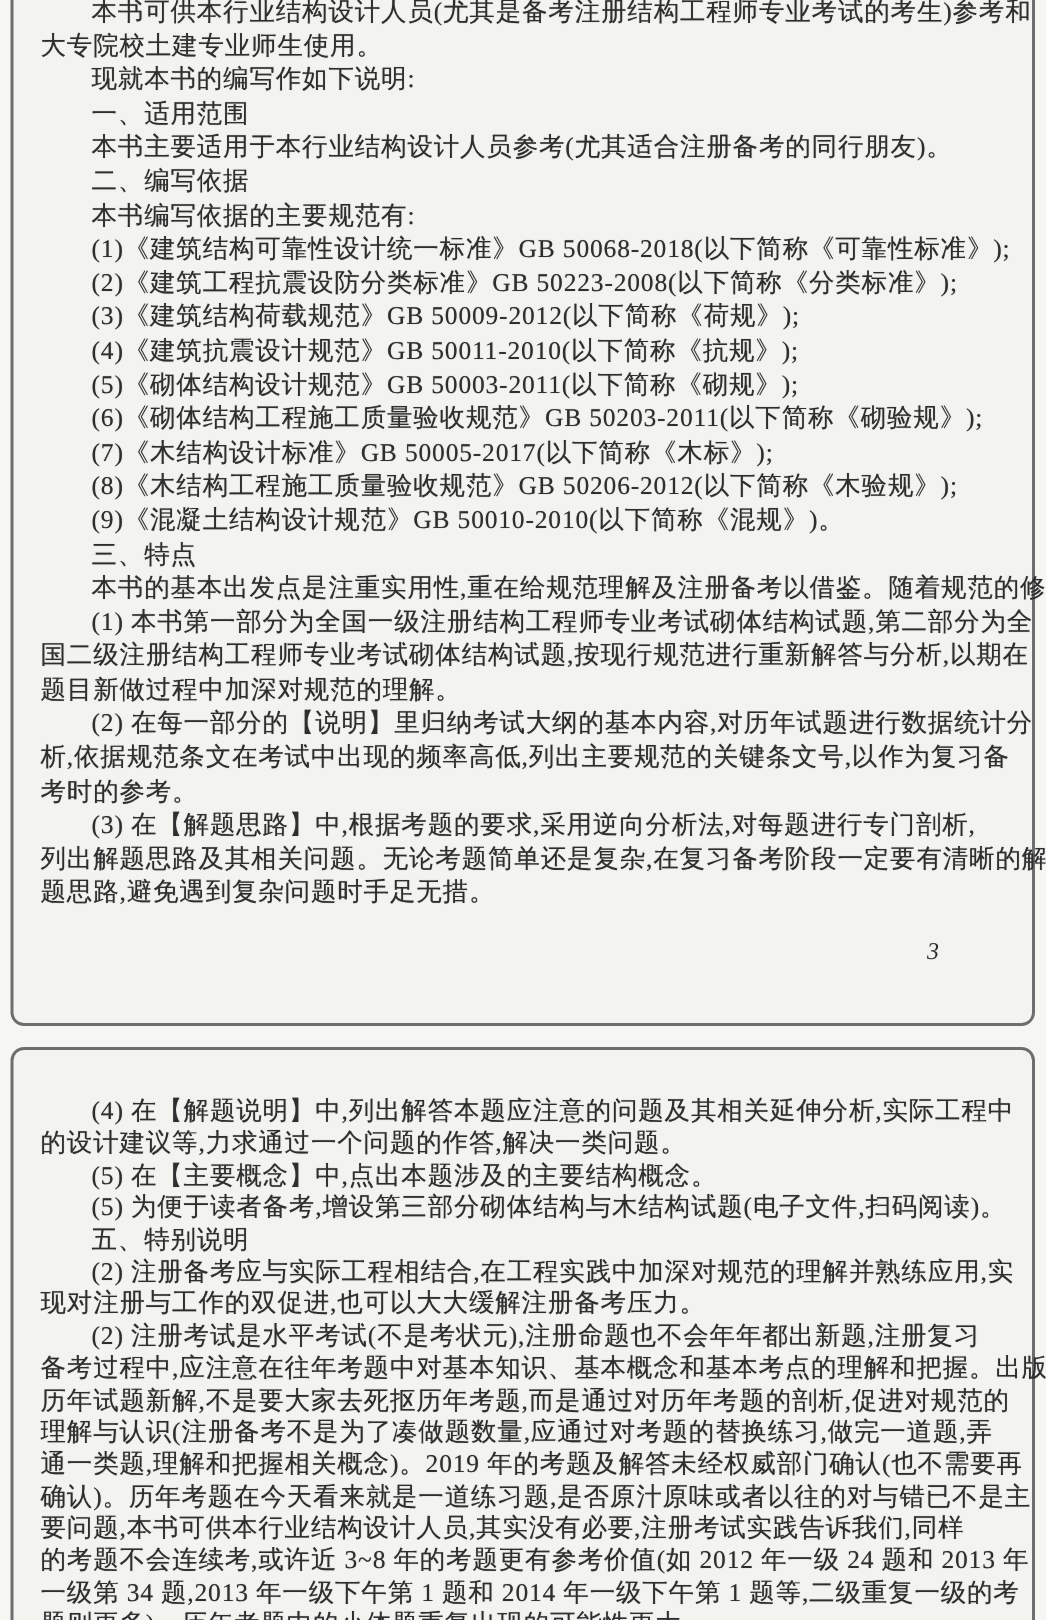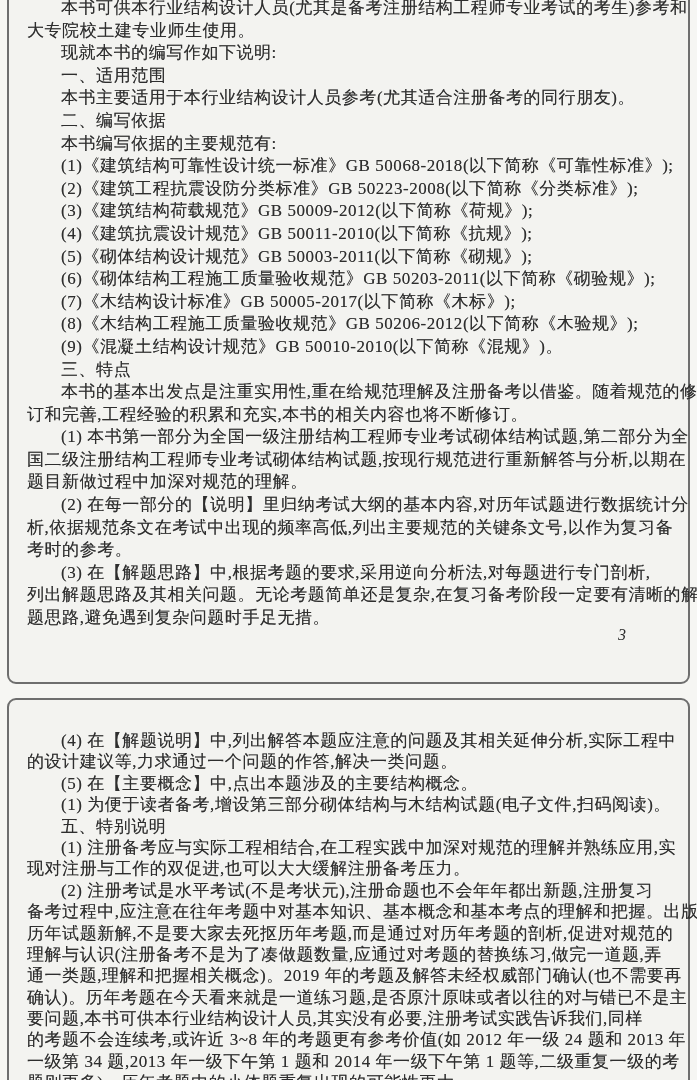--- a/index.html
+++ b/index.html
@@ -74,42 +74,41 @@
         <div class="ln ind">(2)《建筑工程抗震设防分类标准》GB 50223-2008(以下简称《分类标准》);</div>
         <div class="ln ind">(3)《建筑结构荷载规范》GB 50009-2012(以下简称《荷规》);</div>
         <div class="ln ind">(4)《建筑抗震设计规范》GB 50011-2010(以下简称《抗规》);</div>
         <div class="ln ind">(5)《砌体结构设计规范》GB 50003-2011(以下简称《砌规》);</div>
         <div class="ln ind">(6)《砌体结构工程施工质量验收规范》GB 50203-2011(以下简称《砌验规》);</div>
         <div class="ln ind">(7)《木结构设计标准》GB 50005-2017(以下简称《木标》);</div>
         <div class="ln ind">(8)《木结构工程施工质量验收规范》GB 50206-2012(以下简称《木验规》);</div>
         <div class="ln ind">(9)《混凝土结构设计规范》GB 50010-2010(以下简称《混规》)。</div>
         <div class="ln ind">三、特点</div>
         <div class="ln ind">本书的基本出发点是注重实用性,重在给规范理解及注册备考以借鉴。随着规范的修</div>
-        <div class="ln">订和完善,工程经验的积累和充实,本书的相关内容也将不断修订。</div>
         <div class="ln ind">(1) 本书第一部分为全国一级注册结构工程师专业考试砌体结构试题,第二部分为全</div>
         <div class="ln">国二级注册结构工程师专业考试砌体结构试题,按现行规范进行重新解答与分析,以期在</div>
         <div class="ln">题目新做过程中加深对规范的理解。</div>
         <div class="ln ind">(2) 在每一部分的【说明】里归纳考试大纲的基本内容,对历年试题进行数据统计分</div>
         <div class="ln">析,依据规范条文在考试中出现的频率高低,列出主要规范的关键条文号,以作为复习备</div>
         <div class="ln">考时的参考。</div>
         <div class="ln ind">(3) 在【解题思路】中,根据考题的要求,采用逆向分析法,对每题进行专门剖析,</div>
         <div class="ln">列出解题思路及其相关问题。无论考题简单还是复杂,在复习备考阶段一定要有清晰的解</div>
         <div class="ln">题思路,避免遇到复杂问题时手足无措。</div>
       </div>
     <div class="page-num">3</div>
   </div>
 
   <div class="page-box" id="page-4">
     <div class="text-block">
         <div class="ln ind">(4) 在【解题说明】中,列出解答本题应注意的问题及其相关延伸分析,实际工程中</div>
         <div class="ln">的设计建议等,力求通过一个问题的作答,解决一类问题。</div>
         <div class="ln ind">(5) 在【主要概念】中,点出本题涉及的主要结构概念。</div>
-        <div class="ln ind">(1) 为便于读者备考,增设第三部分砌体结构与木结构试题(电子文件,扫码阅读)。</div>
+        <div class="ln ind">(5) 为便于读者备考,增设第三部分砌体结构与木结构试题(电子文件,扫码阅读)。</div>
         <div class="ln ind">五、特别说明</div>
-        <div class="ln ind">(1) 注册备考应与实际工程相结合,在工程实践中加深对规范的理解并熟练应用,实</div>
+        <div class="ln ind">(2) 注册备考应与实际工程相结合,在工程实践中加深对规范的理解并熟练应用,实</div>
         <div class="ln">现对注册与工作的双促进,也可以大大缓解注册备考压力。</div>
         <div class="ln ind">(2) 注册考试是水平考试(不是考状元),注册命题也不会年年都出新题,注册复习</div>
         <div class="ln">备考过程中,应注意在往年考题中对基本知识、基本概念和基本考点的理解和把握。出版</div>
         <div class="ln">历年试题新解,不是要大家去死抠历年考题,而是通过对历年考题的剖析,促进对规范的</div>
         <div class="ln">理解与认识(注册备考不是为了凑做题数量,应通过对考题的替换练习,做完一道题,弄</div>
         <div class="ln">通一类题,理解和把握相关概念)。2019 年的考题及解答未经权威部门确认(也不需要再</div>
         <div class="ln">确认)。历年考题在今天看来就是一道练习题,是否原汁原味或者以往的对与错已不是主</div>
         <div class="ln">要问题,本书可供本行业结构设计人员,其实没有必要,注册考试实践告诉我们,同样</div>
         <div class="ln">的考题不会连续考,或许近 3~8 年的考题更有参考价值(如 2012 年一级 24 题和 2013 年</div>
         <div class="ln">一级第 34 题,2013 年一级下午第 1 题和 2014 年一级下午第 1 题等,二级重复一级的考</div>

